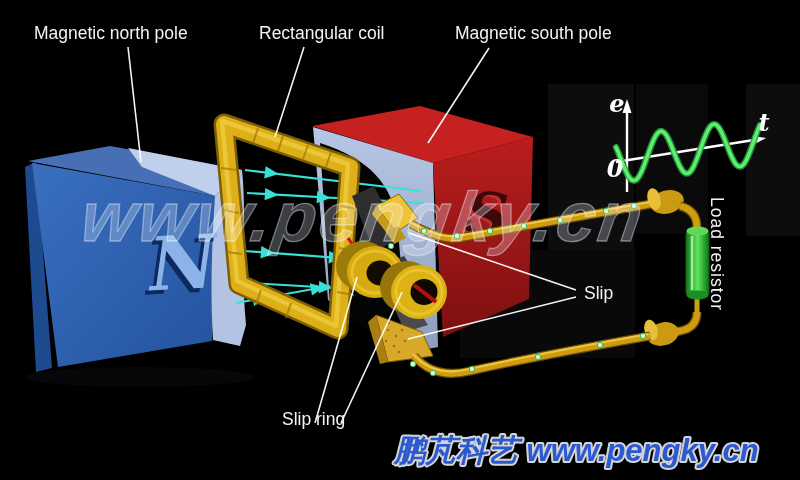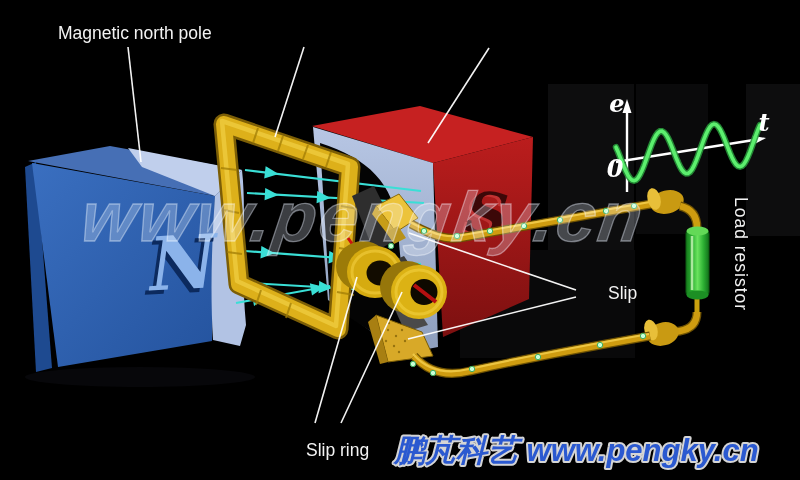--- a/index.html
+++ b/index.html
@@ -1,19 +1,19 @@
 <!DOCTYPE html>
 <html><head>
 <meta charset="utf-8">
 <style>
   html,body{margin:0;padding:0;background:#000;}
   #stage{position:relative;width:800px;height:480px;background:#000;overflow:hidden;
          font-family:"Liberation Sans",sans-serif;}
   #stage svg{position:absolute;left:0;top:0;}
-  .lbl{position:absolute;color:#f3f3f3;font-size:17.5px;white-space:nowrap;z-index:4;margin-left:24px;}
+  .lbl{position:absolute;color:#f3f3f3;font-size:17.5px;white-space:nowrap;z-index:4;}
   .vert{writing-mode:vertical-rl;letter-spacing:1px;}
   #wm-center{position:absolute;left:82px;top:177px;z-index:5;
     font:bold italic 70px "Liberation Sans",sans-serif;letter-spacing:3px;
     transform:skewX(-8deg);color:rgba(175,182,194,0.34);
     -webkit-text-stroke:1.3px rgba(212,218,230,0.48);
     mix-blend-mode:screen;white-space:nowrap;}
 </style>
 </head>
 <body>
 
@@ -211,19 +211,21 @@
     <line x1="576" y1="290" x2="409" y2="233"></line>
     <line x1="576" y1="297" x2="408" y2="339"></line>
     <line x1="315" y1="423" x2="357" y2="277"></line>
     <line x1="341" y1="423" x2="402" y2="292"></line>
   </g>
 
   <text x="394" y="461" font-family="Liberation Sans, sans-serif" font-size="31" font-weight="bold" font-style="italic" fill="#2b59d0" stroke="#d5d5d5" stroke-width="4" paint-order="stroke" stroke-linejoin="round">鹏芃科艺 www.pengky.cn</text>
 </svg>
 
 <div class="lbl" style="left:34px;top:23px">Magnetic north pole</div>
+<div class="lbl" style="left:259px;top:23px">Rectangular coil</div>
+<div class="lbl" style="left:455px;top:23px">Magnetic south pole</div>
 <div class="lbl" style="left:584px;top:283px">Slip</div>
-<div class="lbl" style="left:282px;top:440px">Slip ring</div>
+<div class="lbl" style="left:282px;top:409px">Slip ring</div>
 <div class="lbl vert" style="left:706px;top:197px">Load resistor</div>
 
 <div id="wm-center">www.pengky.cn</div>
 
 </div>
 
 </body></html>

